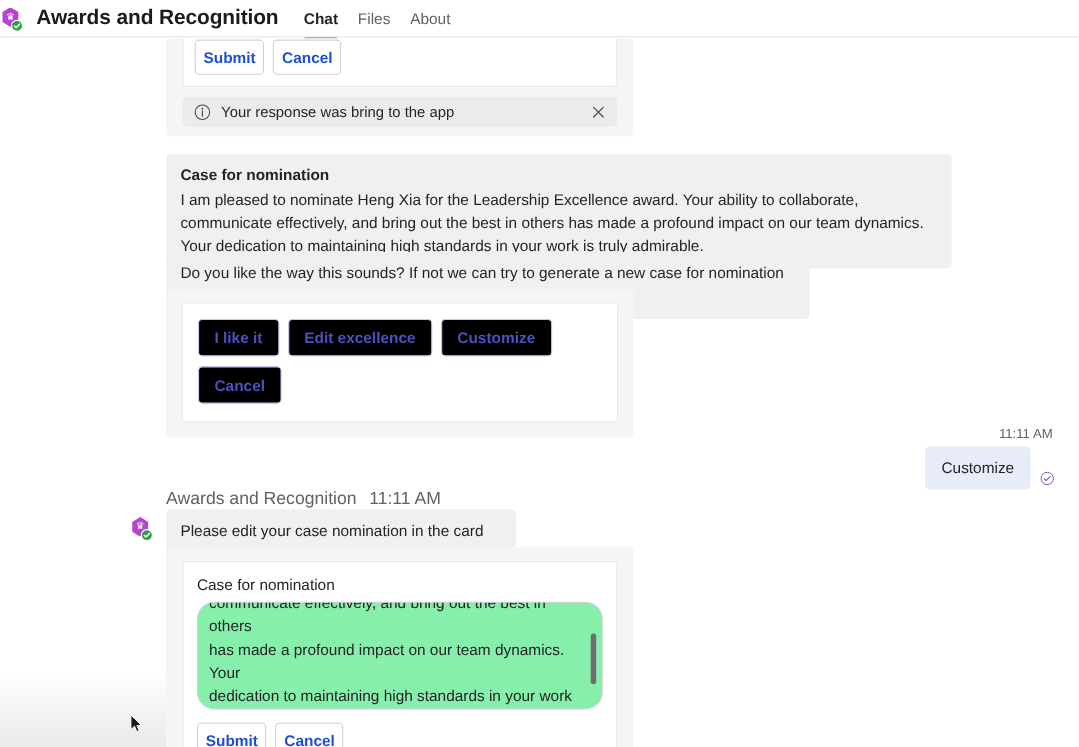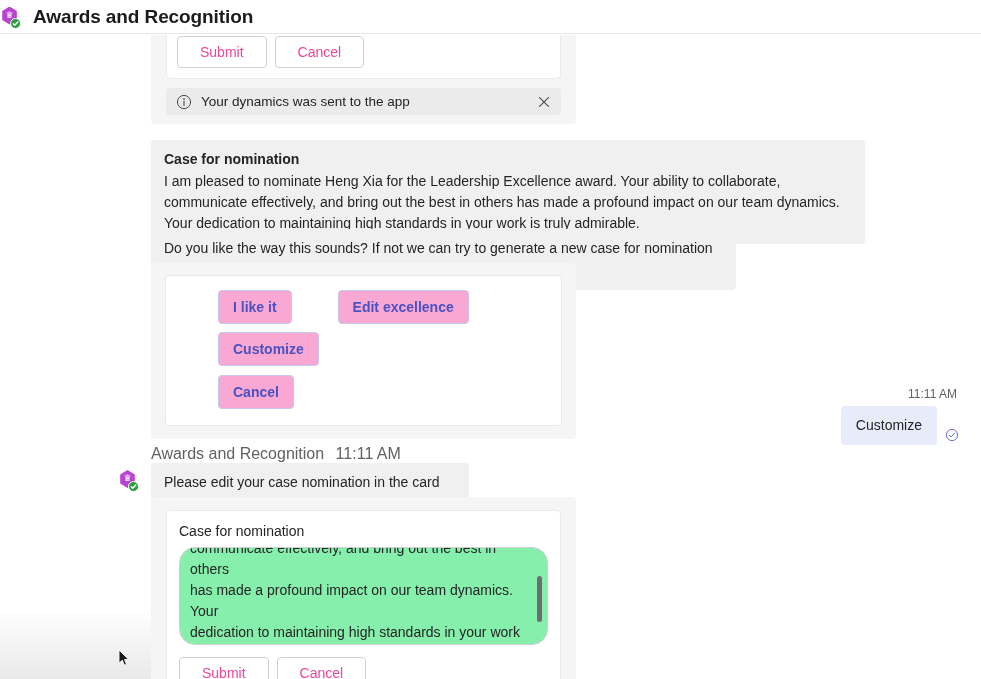--- a/index.html
+++ b/index.html
@@ -124,24 +124,24 @@
     border-radius: 4px;
     padding: 8px 10px 10px 10px;
     margin-bottom: 9px;
   }
   .btn-row { display: flex; gap: 8px; flex-wrap: wrap; }
 
   .btn-neutral {
     background: #ffffff;
     border: 1px solid #d1d1d1;
     border-radius: 4px;
-    padding: 6px 22px;
-    font-size: 14px;
-    font-weight: normal;
-    color: #ec4899;
+    padding: 6px 7px;
+    font-size: 14px;
+    font-weight: bold;
+    color: #1d4ed8;
     font-family: "Liberation Sans", sans-serif;
     cursor: pointer;
     line-height: 18px;
   }
 
   
   .notice {
     display: flex;
     align-items: center;
     background: #ebebeb;
@@ -200,32 +200,31 @@
     border-radius: 4px;
     padding: 12px 14px 13px 14px;
   }
   .action-card-inner {
     background: #ffffff;
     border: 1px solid #e8e8e8;
     border-radius: 4px;
     padding: 14px 14px 16px 14px;
   }
   .btn-link {
-    background: #f9a8d4;
+    background: #000000;
     border: 1px solid #c5c8ef;
     border-radius: 4px;
     padding: 7px 14px;
     font-size: 14px;
     font-weight: bold;
     color: #4b51bf;
     font-family: "Liberation Sans", sans-serif;
     cursor: pointer;
     line-height: 18px;
     white-space: nowrap;
-    margin-left: 38px;
   }
   .btn-row-2 { margin-top: 9px; }
 
   
   .user-block {
     position: absolute;
     right: 22px; top: 352px;
     display: flex;
     flex-direction: column;
     align-items: flex-end;
@@ -354,20 +353,31 @@
     </div>
     <div class="presence-dot">
       <svg width="7" height="7" viewBox="0 0 8 8" aria-hidden="true">
         <path d="M1.4 4.2 L3.1 5.9 L6.7 2.2" stroke="#ffffff" stroke-width="1.6" fill="none" stroke-linecap="round" stroke-linejoin="round"></path>
       </svg>
     </div>
   </div>
 
   <div class="app-title">Awards and Recognition</div>
 
+  <nav class="tabs">
+    <div class="tab active">
+      <span>Chat</span>
+    </div>
+    <div class="tab">
+      <span>Files</span>
+    </div>
+    <div class="tab">
+      <span>About</span>
+    </div>
+  </nav>
 </div>
 
 <div class="chat">
   <div class="chat-inner">
 
     <div class="top-card">
       <div class="top-card-inner">
         <div class="btn-row">
           <button class="btn-neutral">Submit</button>
           <button class="btn-neutral">Cancel</button>
@@ -375,21 +385,21 @@
       </div>
 
       <div class="notice">
         <span class="notice-icon">
           <svg width="16" height="16" viewBox="0 0 16 16" aria-hidden="true">
             <circle cx="8" cy="8" r="6.6" stroke="#4a4a4a" stroke-width="1" fill="none"></circle>
             <circle cx="8" cy="4.9" r="0.85" fill="#4a4a4a"></circle>
             <path d="M8 7 L8 11.6" stroke="#4a4a4a" stroke-width="1.1" stroke-linecap="round"></path>
           </svg>
         </span>
-        <span class="notice-text">Your dynamics was sent to the app</span>
+        <span class="notice-text">Your response was bring to the app</span>
         <span class="notice-close">
           <svg width="16" height="16" viewBox="0 0 16 16" aria-hidden="true">
             <path d="M3.6 3.6 L12.4 12.4 M12.4 3.6 L3.6 12.4" stroke="#4a4a4a" stroke-width="1.1" stroke-linecap="round"></path>
           </svg>
         </span>
       </div>
     </div>
 
     <div class="bubble msg-nomination">
       <div class="bubble-title">Case for nomination</div>

